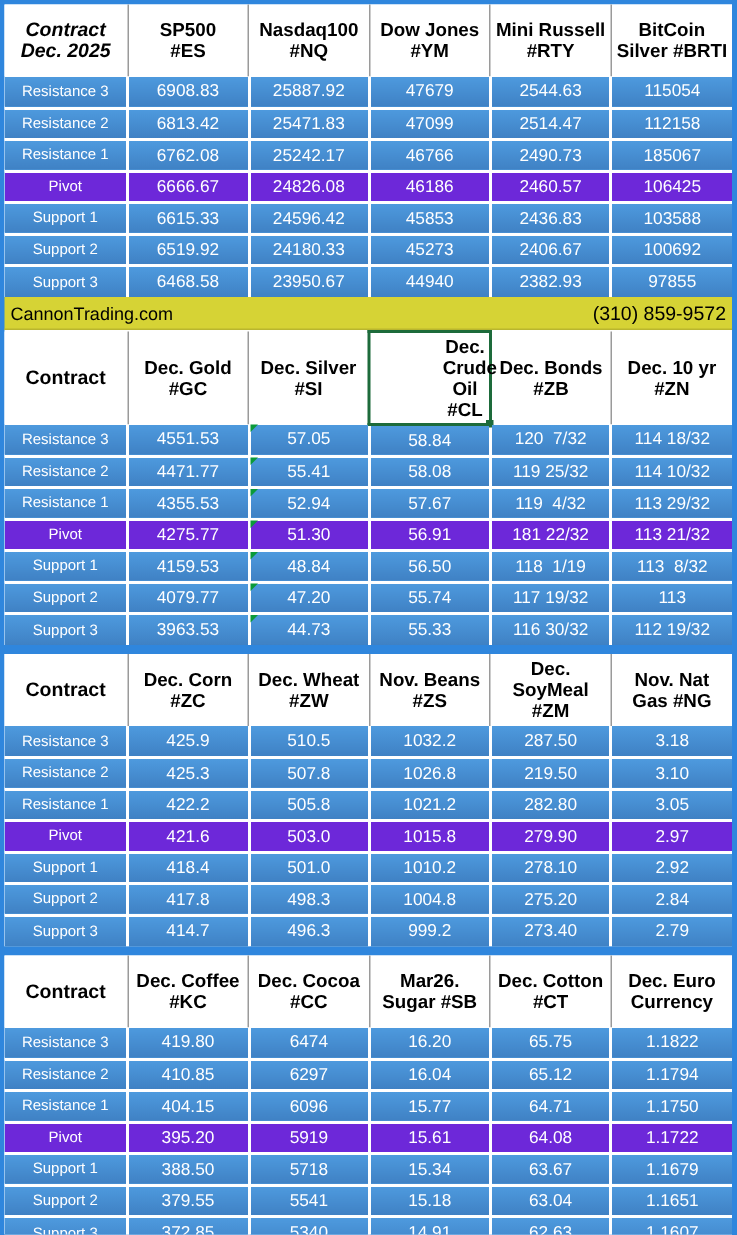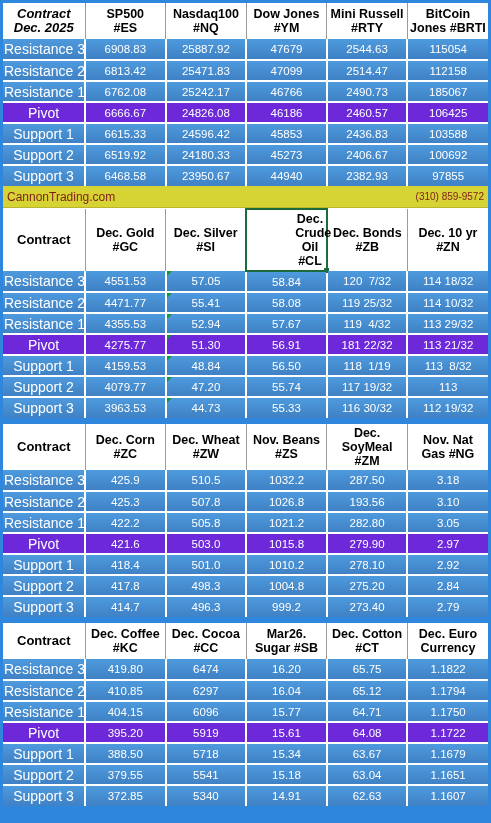--- a/index.html
+++ b/index.html
@@ -30,21 +30,21 @@
   tr.hdr td {
     background: #ffffff;
     color: #000000;
     font-weight: bold;
     font-size: 12.5px;
     text-align: center;
     vertical-align: middle;
     line-height: 14px;
     border-right: 1px solid #9a9a9a;
     padding: 2px 1px;
-    height: 36px;
+    height: 48px;
   }
   tr.hdr td:last-child { border-right: none; }
   tr.hdr td.contract-italic {
     font-style: italic;
     font-size: 12.5px;
   }
   tr.hdr td.contract {
     font-size: 13px;
   }
   tr.hdr td.selected {
@@ -68,50 +68,50 @@
     color: #ffffff;
     background: linear-gradient(to bottom, #4e9ade 0%, #3f81c4 100%);
     border-right: 2px solid #ffffff;
     border-bottom: 2px solid #ffffff;
     position: relative;
     white-space: pre;
   }
   tr.data td:last-child { border-right: none; }
   tr.data:last-child td { border-bottom: none; }
   tr.data td.label {
-    font-size: 14px;
+    font-size: 10px;
   }
   tr.data.pivot-row td {
     background: #6d28d9;
     color: #ffffff;
     font-weight: normal;
   }
   td .marker {
     position: absolute;
     left: 0; top: 0;
     width: 0; height: 0;
     border-left: 5px solid #0a9a3a;
     border-bottom: 5px solid transparent;
   }
 
   
   .banner {
     width: 485px;
     height: 22px;
     background: #d6d335;
-    color: #7f1d1d;
+    color: #000000;
     font-size: 12px;
     display: flex;
     align-items: center;
     justify-content: space-between;
     padding: 0 4px;
     border-bottom: 1px solid #b9b62e;
   }
   .banner .left { font-size: 12px; }
-  .banner .right { font-size: 10px; }
+  .banner .right { font-size: 13px; }
 
   .gap { height: 6px; background: #2f86dd; }
 </style>
 </head>
 <body>
 
 <div id="page">
 
   <div id="table1-slot">
       <table class="pivot">
@@ -140,21 +140,21 @@
             <td>
               <div>Dow Jones</div>
               <div>#YM</div>
             </td>
             <td>
               <div>Mini Russell</div>
               <div>#RTY</div>
             </td>
             <td>
               <div>BitCoin</div>
-              <div>Jones #BRTI</div>
+              <div>Silver #BRTI</div>
             </td>
           </tr>
           <tr class="data">
             <td class="label">Resistance 3</td>
             <td>6908.83</td>
             <td>25887.92</td>
             <td>47679</td>
             <td>2544.63</td>
             <td>115054</td>
           </tr>
@@ -355,21 +355,21 @@
             <td>510.5</td>
             <td>1032.2</td>
             <td>287.50</td>
             <td>3.18</td>
           </tr>
           <tr class="data">
             <td class="label">Resistance 2</td>
             <td>425.3</td>
             <td>507.8</td>
             <td>1026.8</td>
-            <td>193.56</td>
+            <td>219.50</td>
             <td>3.10</td>
           </tr>
           <tr class="data">
             <td class="label">Resistance 1</td>
             <td>422.2</td>
             <td>505.8</td>
             <td>1021.2</td>
             <td>282.80</td>
             <td>3.05</td>
           </tr>

